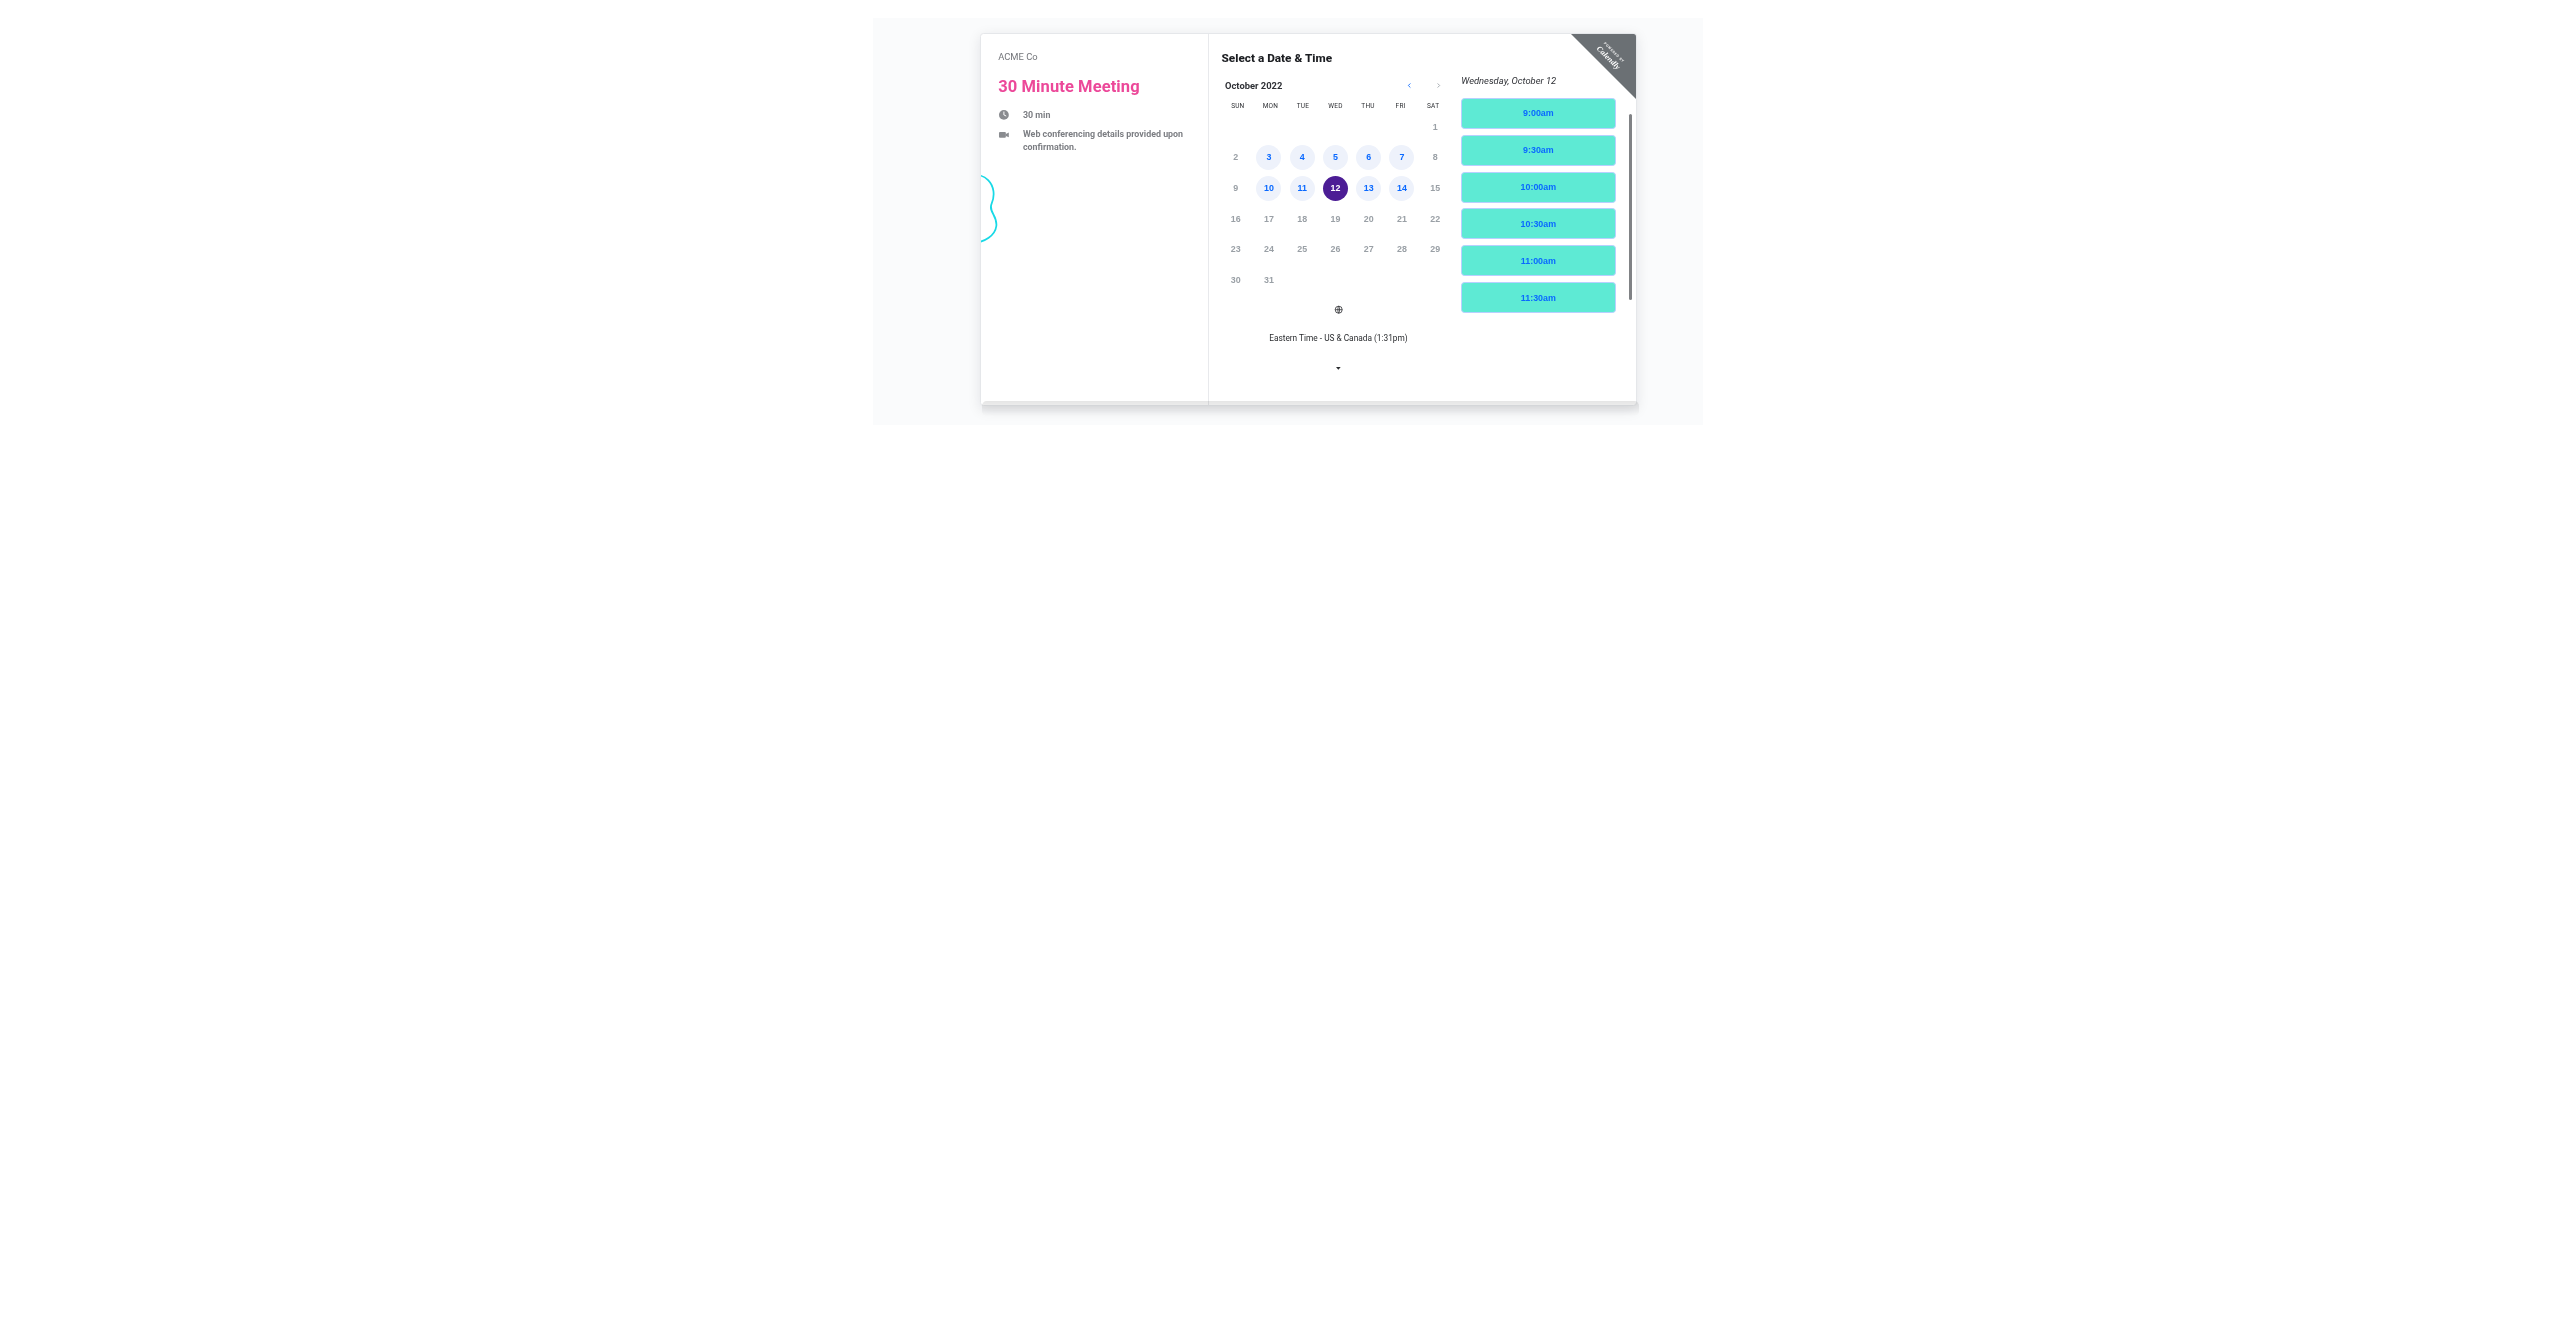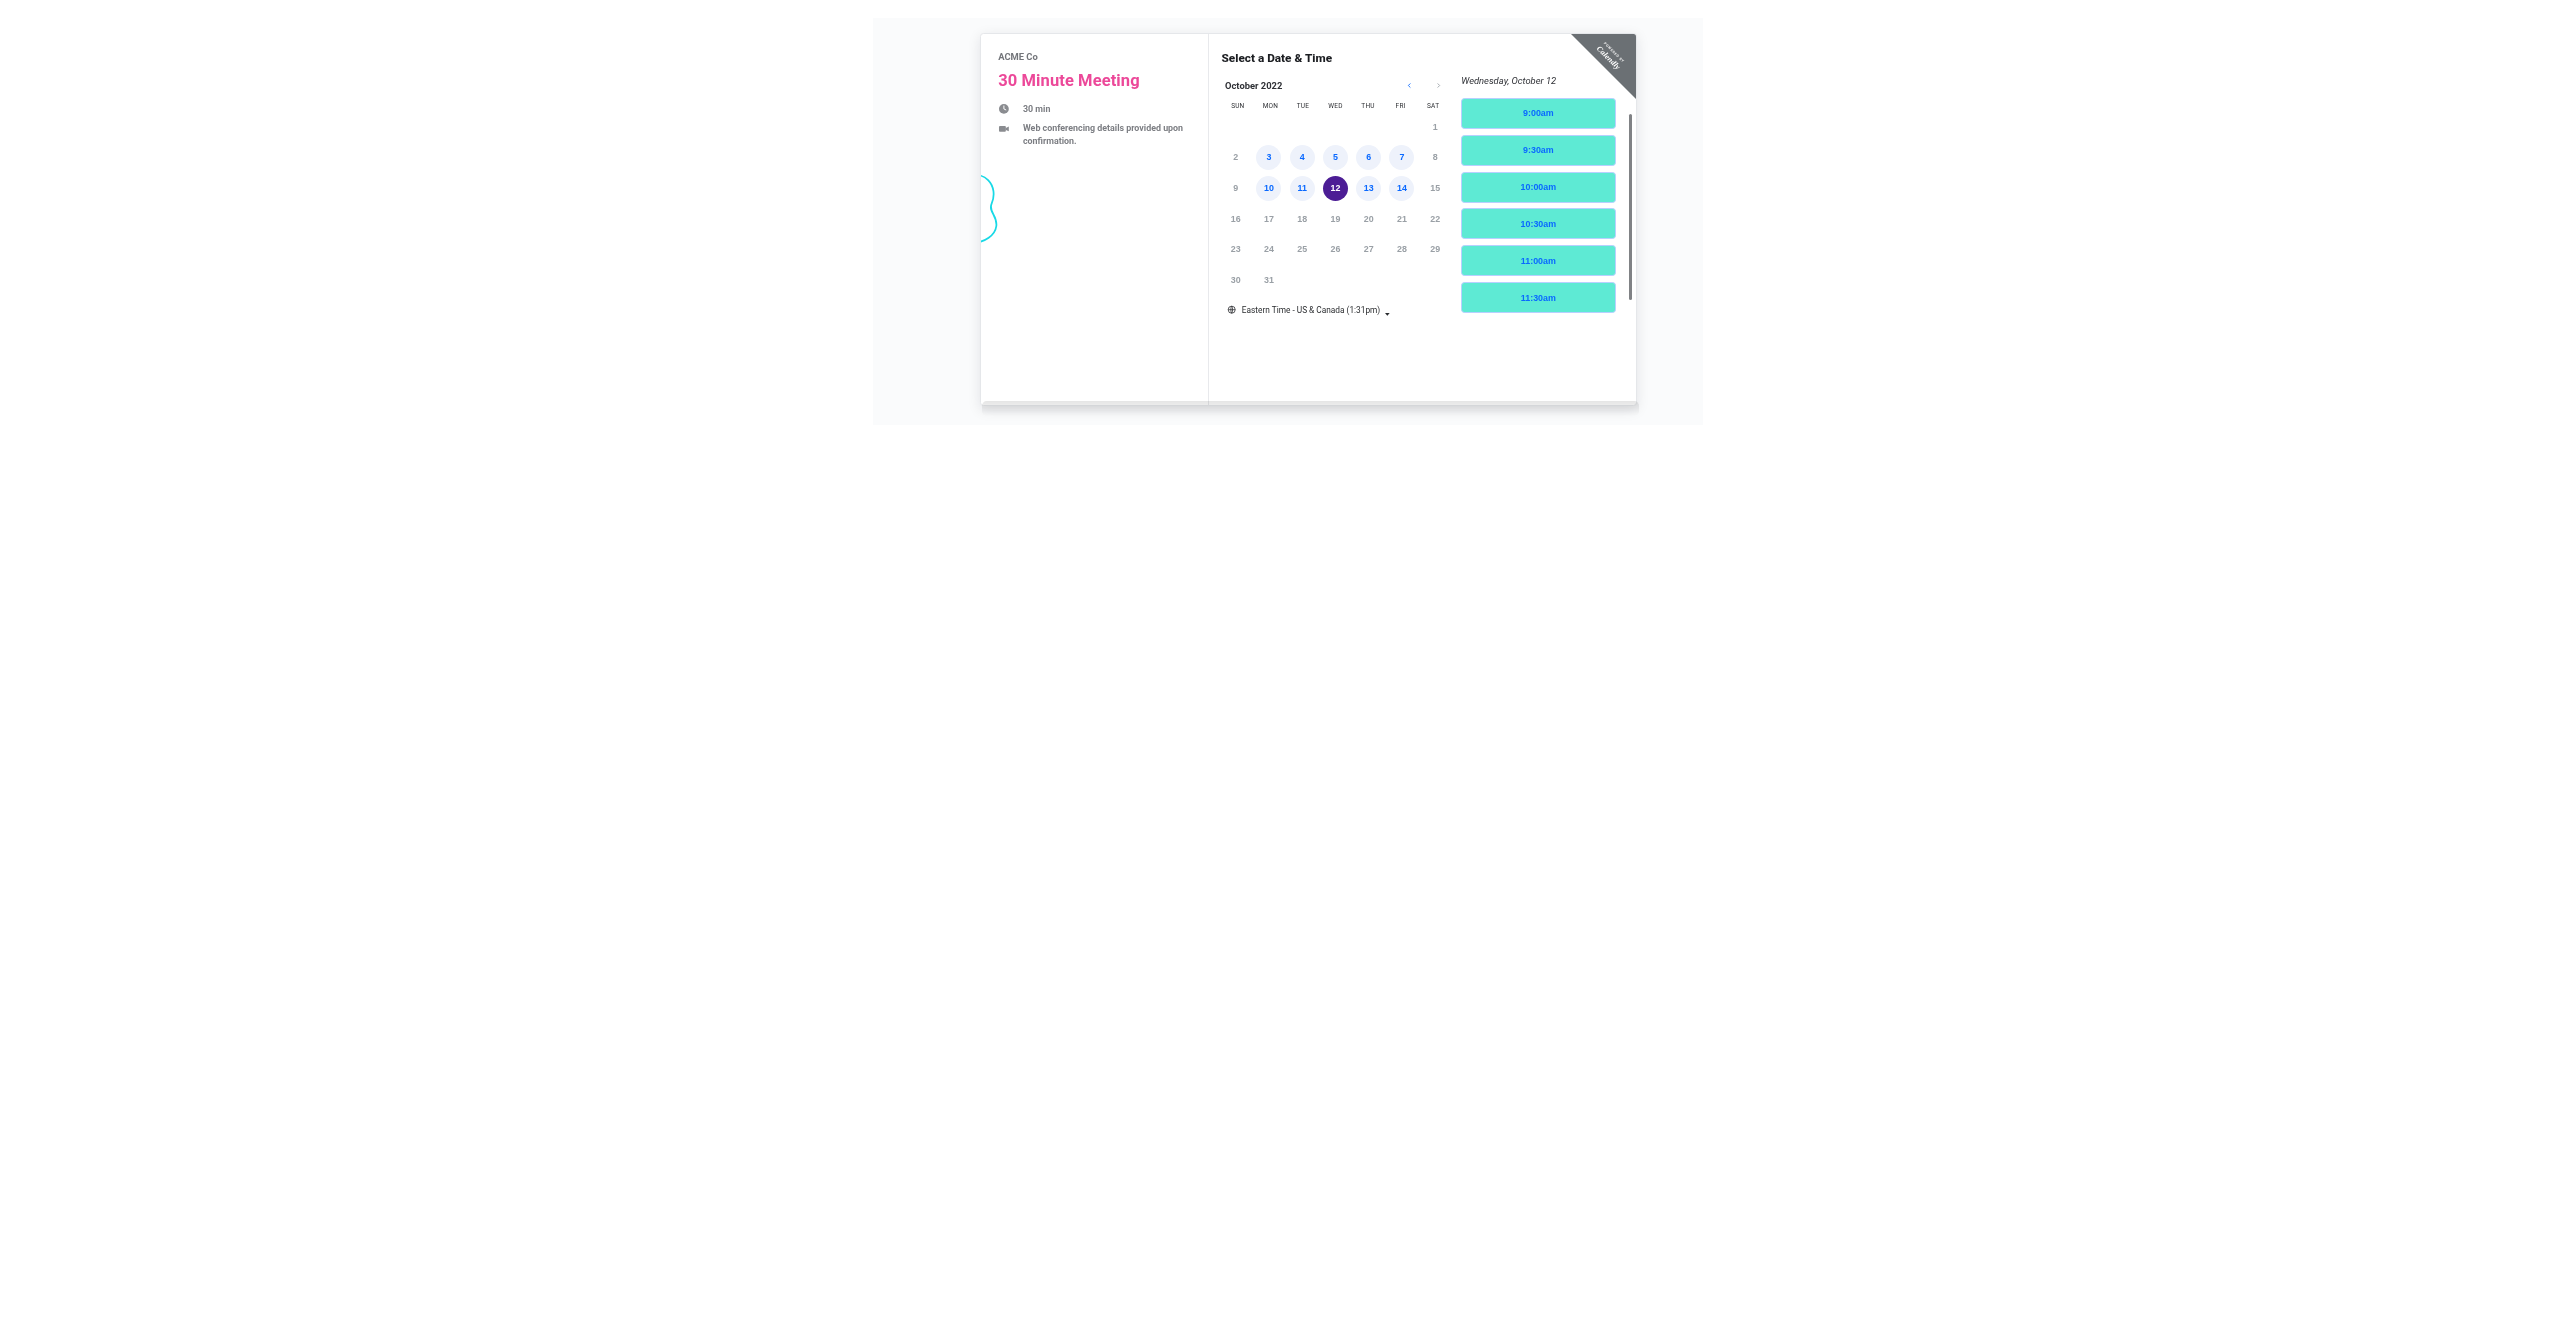--- a/index.html
+++ b/index.html
@@ -64,23 +64,23 @@
 
   
   .left {
     width: 229px;
     border-right: 0.6px solid #e8e9ec;
     padding: 16.5px 16.5px 16.5px 17.7px;
     position: relative;
   }
   .org {
     color: #73757a;
-    font-weight: 700;
+    font-weight: 400;
     font-size: 9.4px;
-    margin-bottom: 9px;
+    margin-bottom: 15px;
   }
   .title {
     color: #ec4899;
     font-size: 16.5px;
     font-weight: 700;
     letter-spacing: 0.1px;
     margin-bottom: 13px;
   }
   .meta-row { display: flex; align-items: flex-start; gap: 13px; color: #7c7e83; margin-bottom: 7px; }
   .meta-row .txt { font-weight: 700; font-size: 8.9px; color:#7c7e83; line-height: 1.45; }
@@ -120,21 +120,21 @@
   .dow { display: grid; grid-template-columns: repeat(7, 1fr); gap: 0; margin-bottom: 3.5px; }
   .dow span { text-align: center; font-size: 6.5px; letter-spacing: 0.2px; color: #2e3034; font-weight: 400; }
   .grid { display: grid; grid-template-columns: repeat(7, 1fr); gap: 4.7px 4.7px; }
   .day { height: 26px; display: flex; align-items: center; justify-content: center; }
   .day.empty { visibility: hidden; }
   .dbtn { width: 25px; height: 25px; border-radius: 50%; border: none; display:flex; align-items:center; justify-content:center; font-size: 8.9px; font-weight: 700; cursor: default; }
   .dbtn.muted { background: transparent; color: #9aa0a6; }
   .dbtn.avail { background: #eef2fb; color: #0a69ff; cursor: pointer; }
   .dbtn.selected { background: #4c1d95; color: #fff; cursor: pointer; }
 
-  .tz-row { display:flex; align-items:center; gap: 5px; margin-top: 11.8px; color:#2a2c2f; font-size: 8.3px; padding-left: 5.9px; cursor: pointer; }
+  .tz-row { display:flex; align-items:center; gap: 19px; margin-top: 11.8px; color:#2a2c2f; font-size: 8.3px; padding-left: 5.9px; cursor: pointer; flex-direction: column; }
   .tz-row .globe { width: 9.4px; height: 9.4px; }
   .tz-row .caret { width: 4.7px; height: 4.7px; }
 
   
   .right {
     width: 181px;
     padding: 41px 15.3px 11.8px 5.9px;
     position: relative;
   }
   .sel-date { font-size: 9.4px; color: #2f3136; margin-bottom: 11.8px; font-style: italic; }

